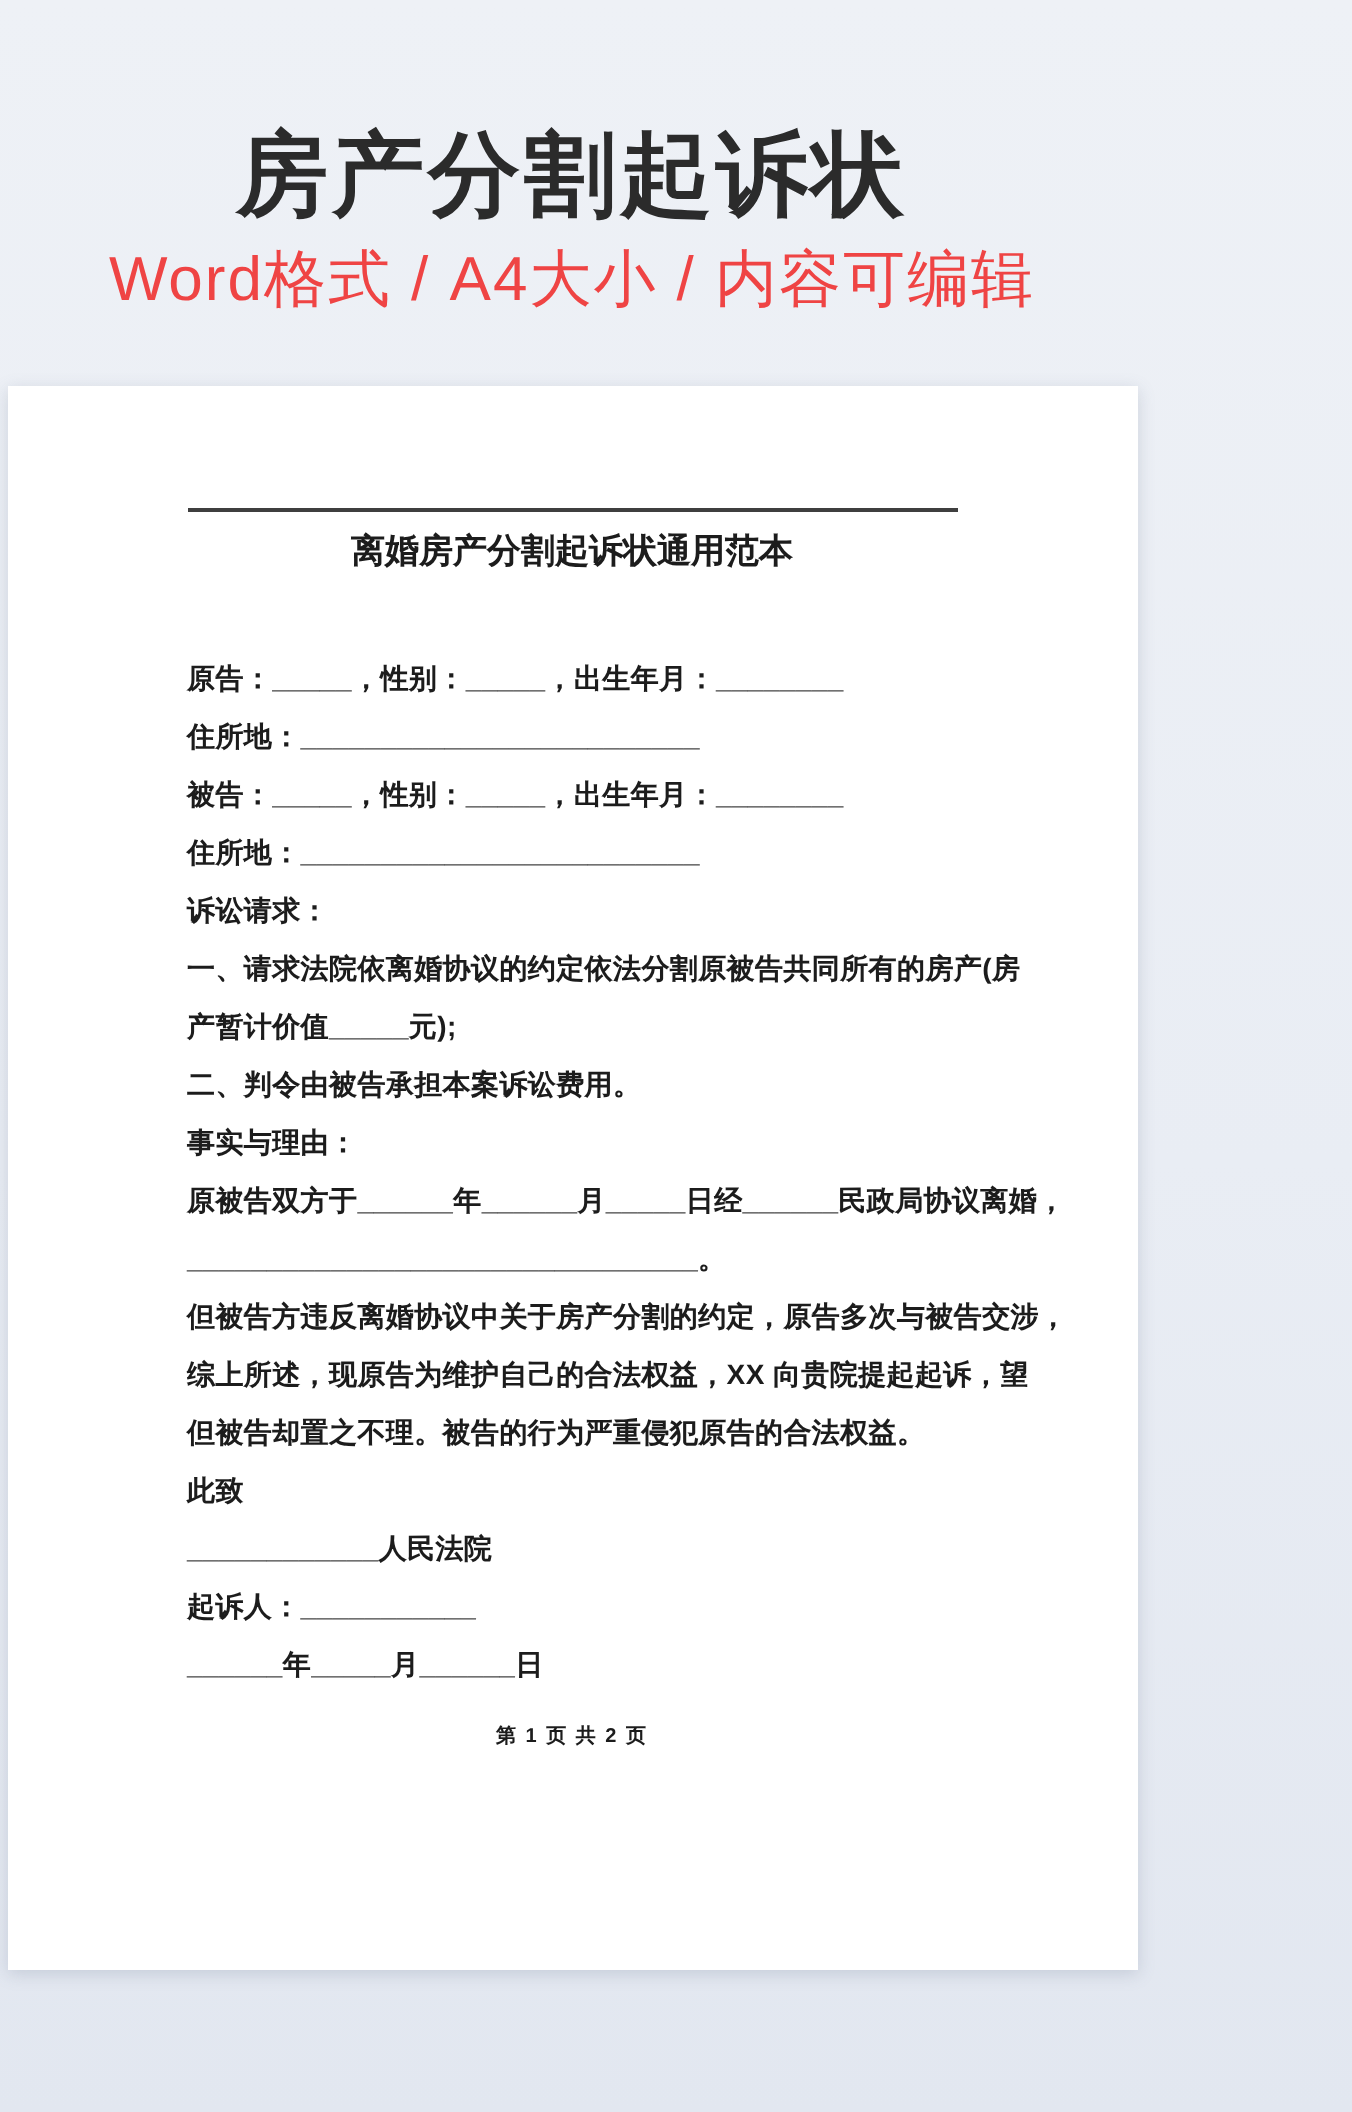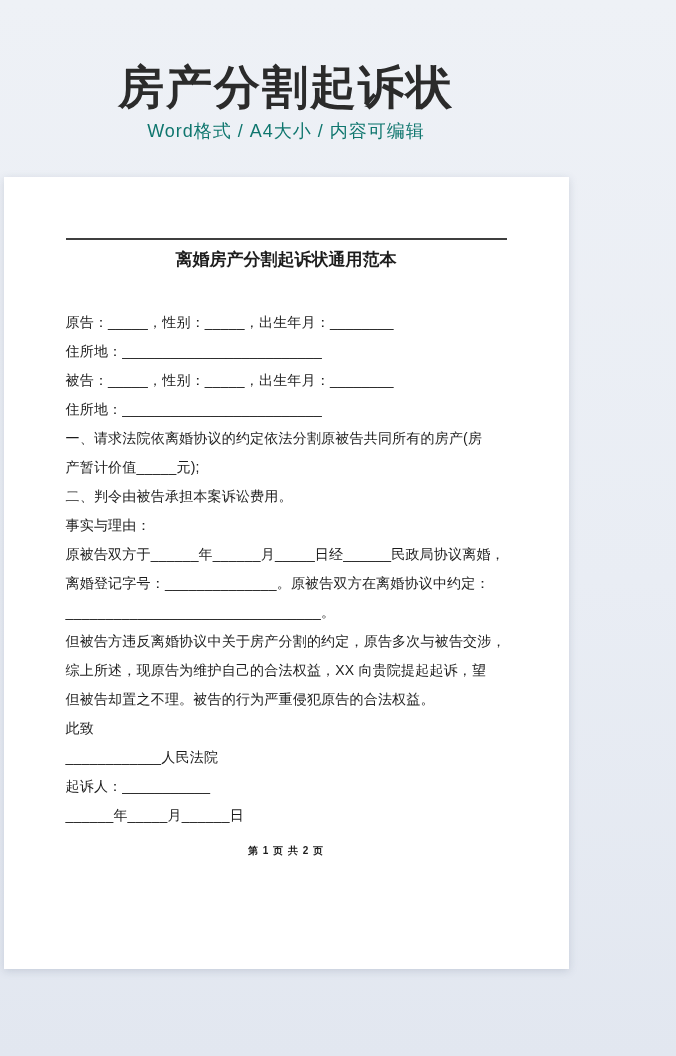--- a/index.html
+++ b/index.html
@@ -14,50 +14,50 @@
   .site-header { text-align: center; padding-top: 60px; }
   .site-header h1 {
     font-size: 46px;
     line-height: 1.2;
     font-weight: 700;
     color: #2b2b2b;
     letter-spacing: 2px;
   }
   .site-header .subtitle {
     margin-top: 5px;
-    font-size: 18px;
+    font-size: 31px;
     line-height: 1.3;
-    color: #0f766e;
+    color: #ef4444;
     letter-spacing: 1px;
   }
 
   .sheet {
     width: 565px;
     height: 792px;
     margin: 33px auto 0 auto;
     background: #ffffff;
     box-shadow: 0 2px 8px rgba(90, 104, 130, 0.22);
-    padding: 0 62px;
+    padding: 0 90px;
     overflow: hidden;
     color: #1c1c1c;
   }
   .rule {
     margin-top: 61px;
     border-top: 2px solid #3f3f3f;
     width: 100%;
     height: 0;
   }
   .doc-title {
     margin-top: 9px;
     text-align: center;
     font-size: 17px;
     font-weight: 700;
     line-height: 1.3;
   }
-  .doc-body { margin-top: 37px; }
+  .doc-body { margin-top: 37px; font-weight: bold; }
   .doc-line {
     font-size: 14px;
     line-height: 29px;
     white-space: nowrap;
     letter-spacing: 0.2px;
   }
   .doc-footer {
     margin-top: 14px;
     text-align: center;
     font-size: 10px;
@@ -77,26 +77,26 @@
 
   <div class="sheet">
     <div class="rule"></div>
     <div class="doc-title">离婚房产分割起诉状通用范本</div>
 
     <div class="doc-body">
       <div class="doc-line">原告：_____，性别：_____，出生年月：________</div>
       <div class="doc-line">住所地：_________________________</div>
       <div class="doc-line">被告：_____，性别：_____，出生年月：________</div>
       <div class="doc-line">住所地：_________________________</div>
+      <div class="doc-line">诉讼请求：</div>
       <div class="doc-line">一、请求法院依离婚协议的约定依法分割原被告共同所有的房产(房</div>
       <div class="doc-line">产暂计价值_____元);</div>
       <div class="doc-line">二、判令由被告承担本案诉讼费用。</div>
       <div class="doc-line">事实与理由：</div>
       <div class="doc-line">原被告双方于______年______月_____日经______民政局协议离婚，</div>
-      <div class="doc-line">离婚登记字号：______________。原被告双方在离婚协议中约定：</div>
       <div class="doc-line">________________________________。</div>
       <div class="doc-line">但被告方违反离婚协议中关于房产分割的约定，原告多次与被告交涉，</div>
       <div class="doc-line">综上所述，现原告为维护自己的合法权益，XX 向贵院提起起诉，望</div>
       <div class="doc-line">但被告却置之不理。被告的行为严重侵犯原告的合法权益。</div>
       <div class="doc-line">此致</div>
       <div class="doc-line">____________人民法院</div>
       <div class="doc-line">起诉人：___________</div>
       <div class="doc-line">______年_____月______日</div>
     </div>
 

